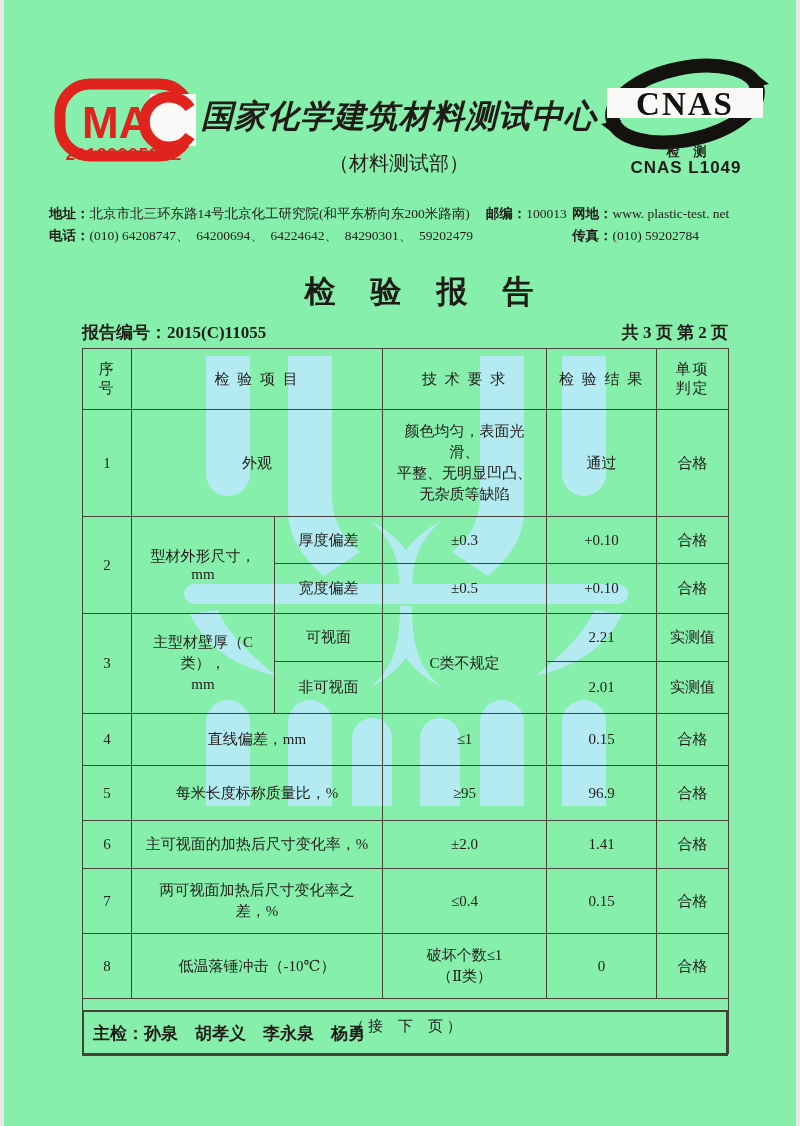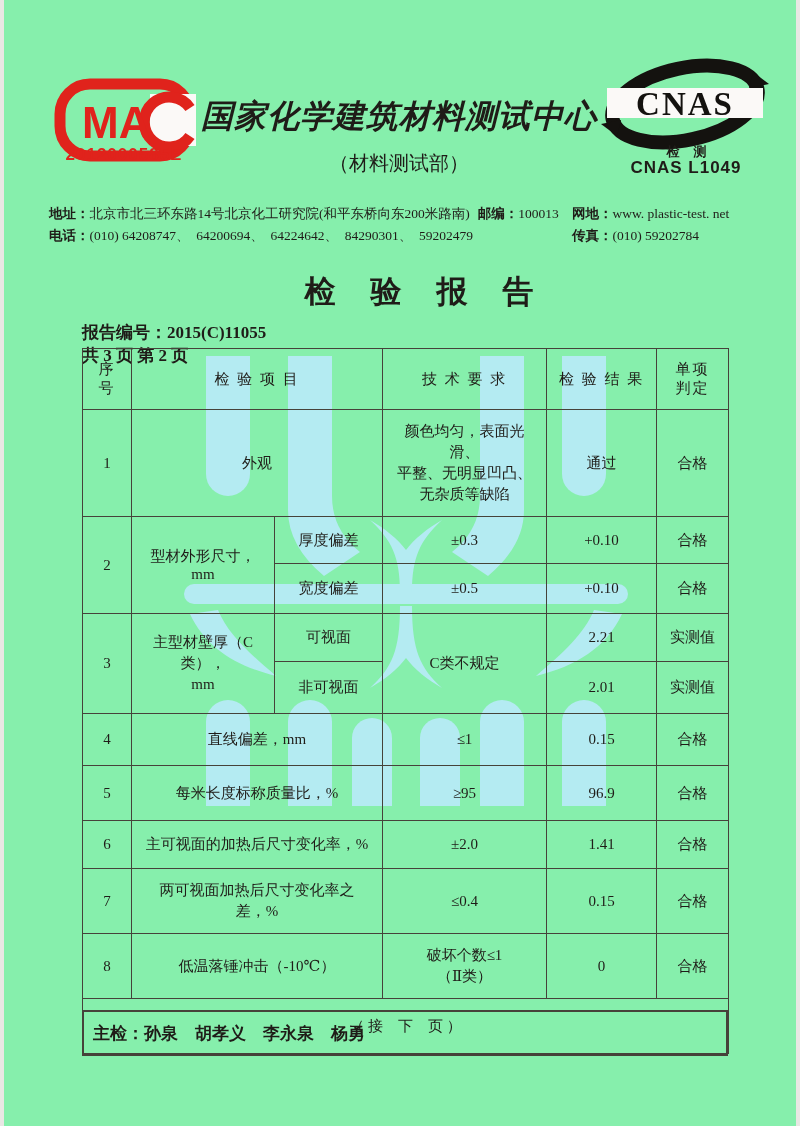--- a/index.html
+++ b/index.html
@@ -25,27 +25,27 @@
     font-family:"Liberation Sans","DejaVu Sans",sans-serif;}
   .cnas-code{position:absolute;left:598px;top:158px;width:168px;text-align:center;
     font-family:"Liberation Sans","DejaVu Sans",sans-serif;
     font-weight:bold;font-size:17px;letter-spacing:1px;}
   
   .contact{position:absolute;left:45px;top:203px;width:714px;
     display:grid;grid-template-columns:523px auto;row-gap:1px;
     font-size:13.5px;line-height:21px;}
   .contact .lbl{font-weight:bold;}
   .contact .pre{white-space:pre;}
-  .zip{margin-left:8px;}
+  .zip{margin-left:16px;}
   
   .rpt-title{position:absolute;left:16px;top:271px;width:800px;text-align:center;
     font-weight:bold;font-size:31px;letter-spacing:2px;}
   .rpt-meta{position:absolute;left:78px;top:321px;width:646px;
     display:flex;justify-content:space-between;align-items:baseline;
-    font-weight:bold;font-size:17px;flex-direction:column;}
+    font-weight:bold;font-size:17px;}
   
   .wm{position:absolute;left:172px;top:356px;width:460px;height:450px;z-index:0;}
   
   .tbl-wrap{position:absolute;left:78px;top:348px;z-index:2;}
   table.rpt{border-collapse:collapse;table-layout:fixed;width:646px;background:transparent;}
   table.rpt td{border:1.6px solid #46423a;text-align:center;vertical-align:middle;
     padding:11px;font-weight:normal;font-size:15px;background:transparent;}
   td.hd{letter-spacing:2px;font-size:15px;}
   td.item{text-align:left;padding-left:7px;font-size:14.5px;margin-left:20px;}
   td.num{font-size:16px;}

